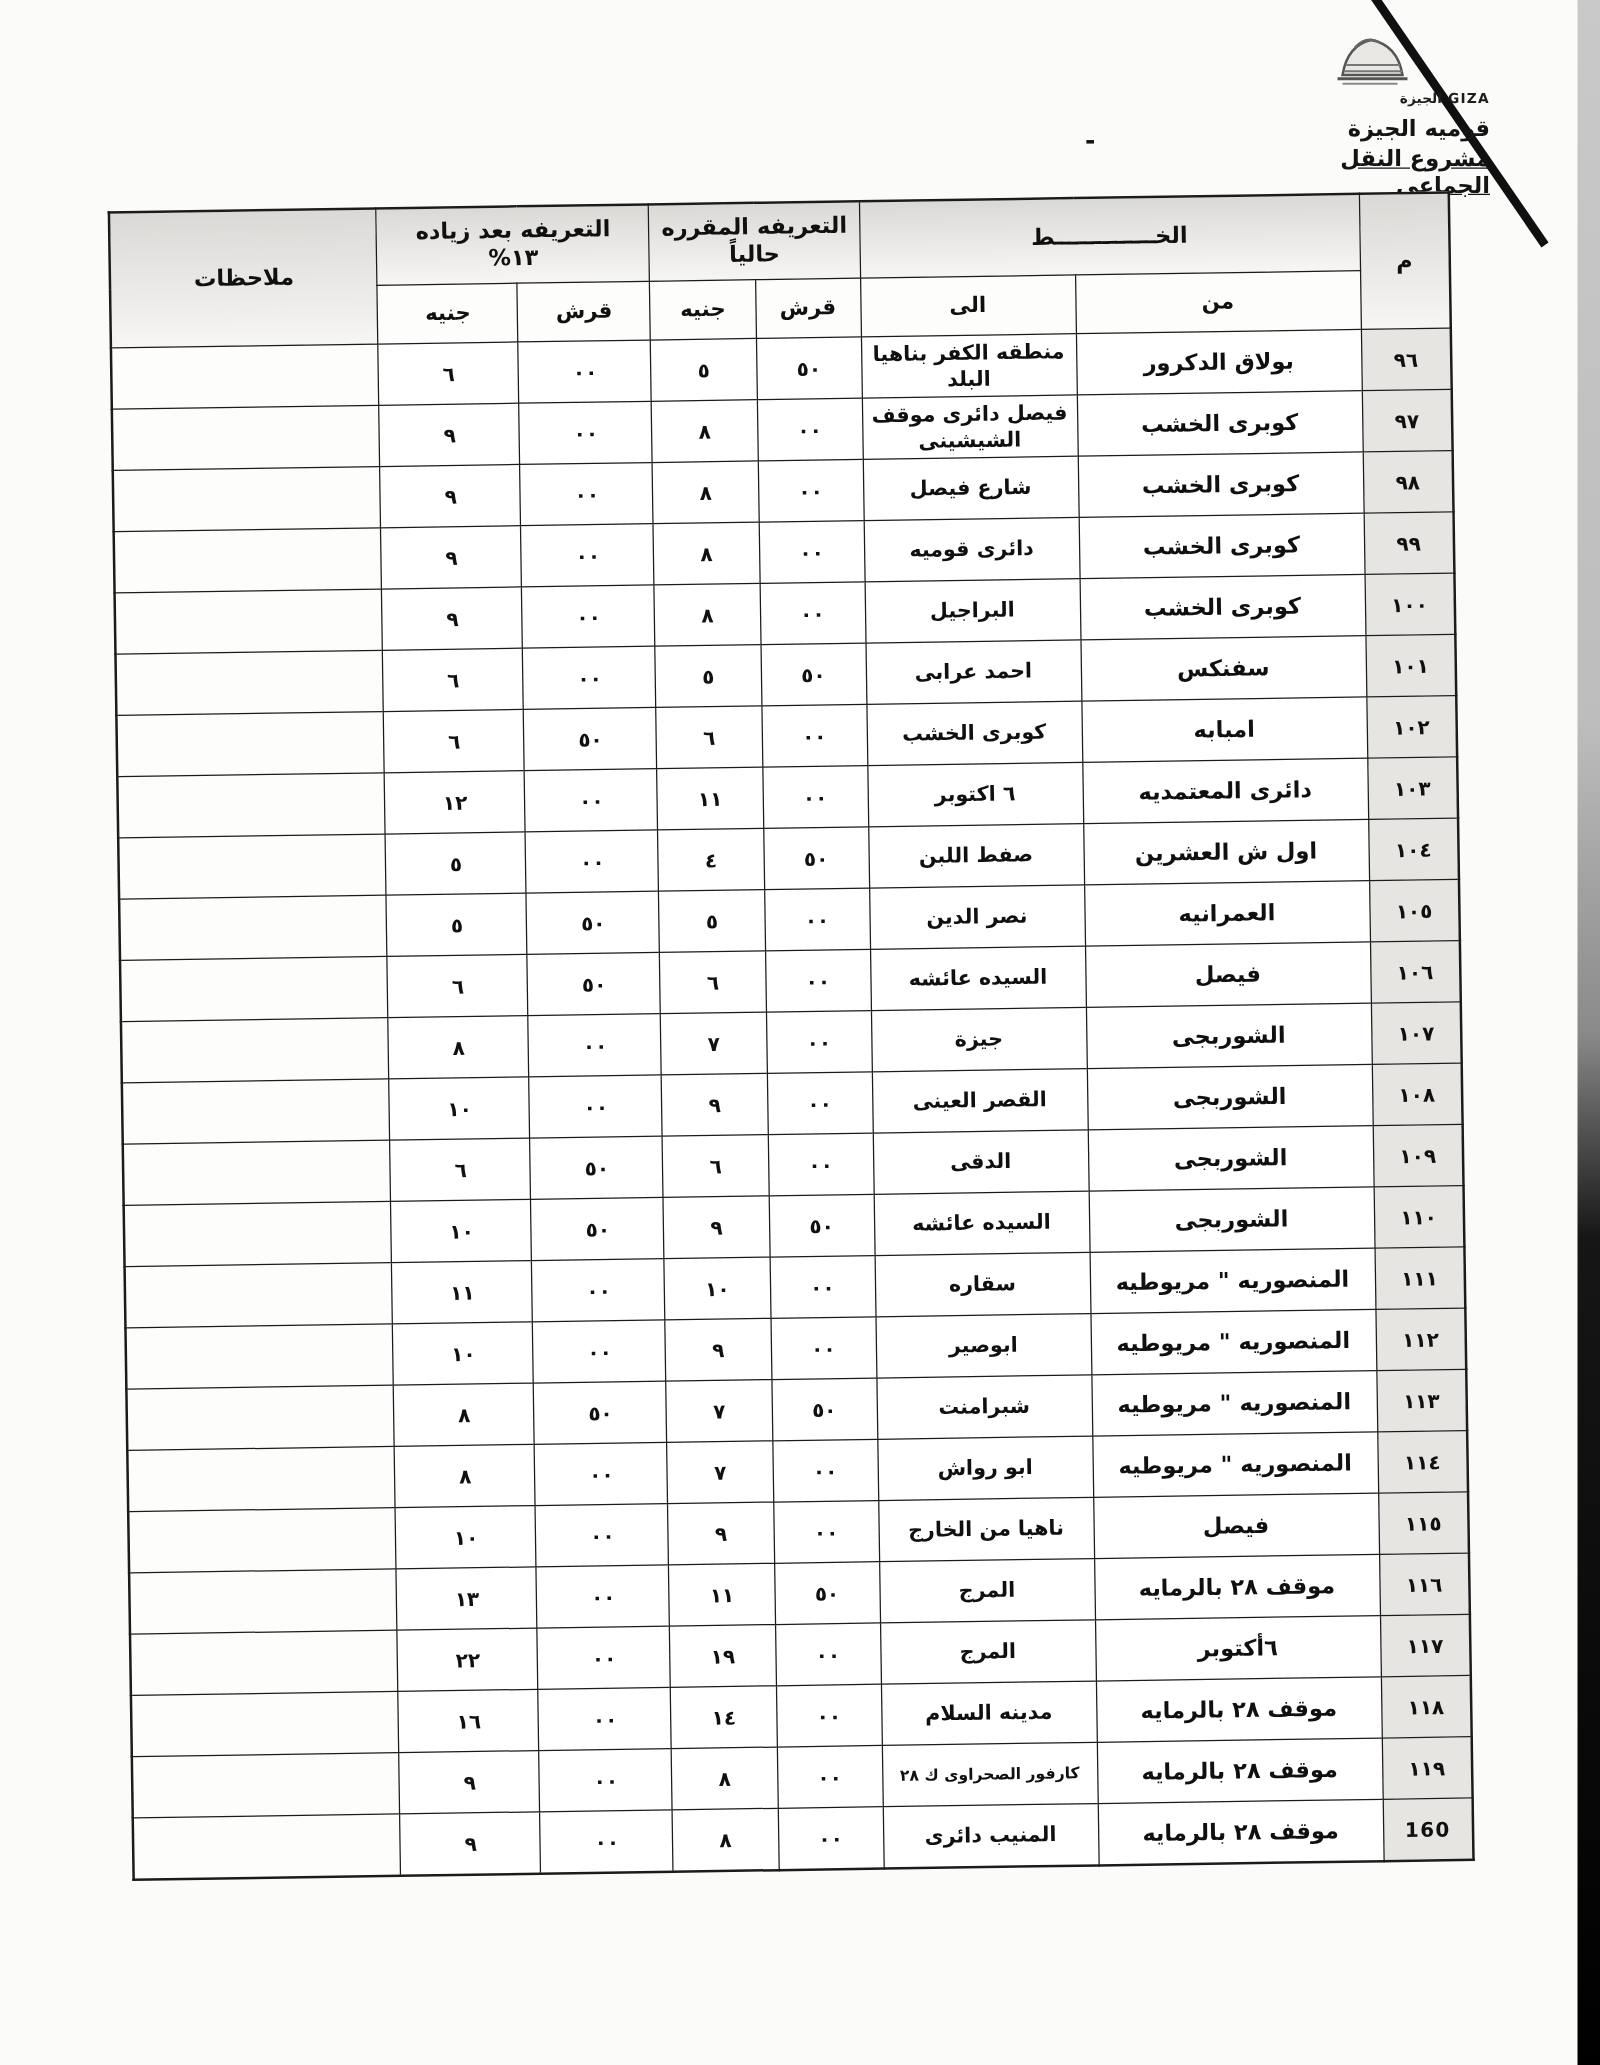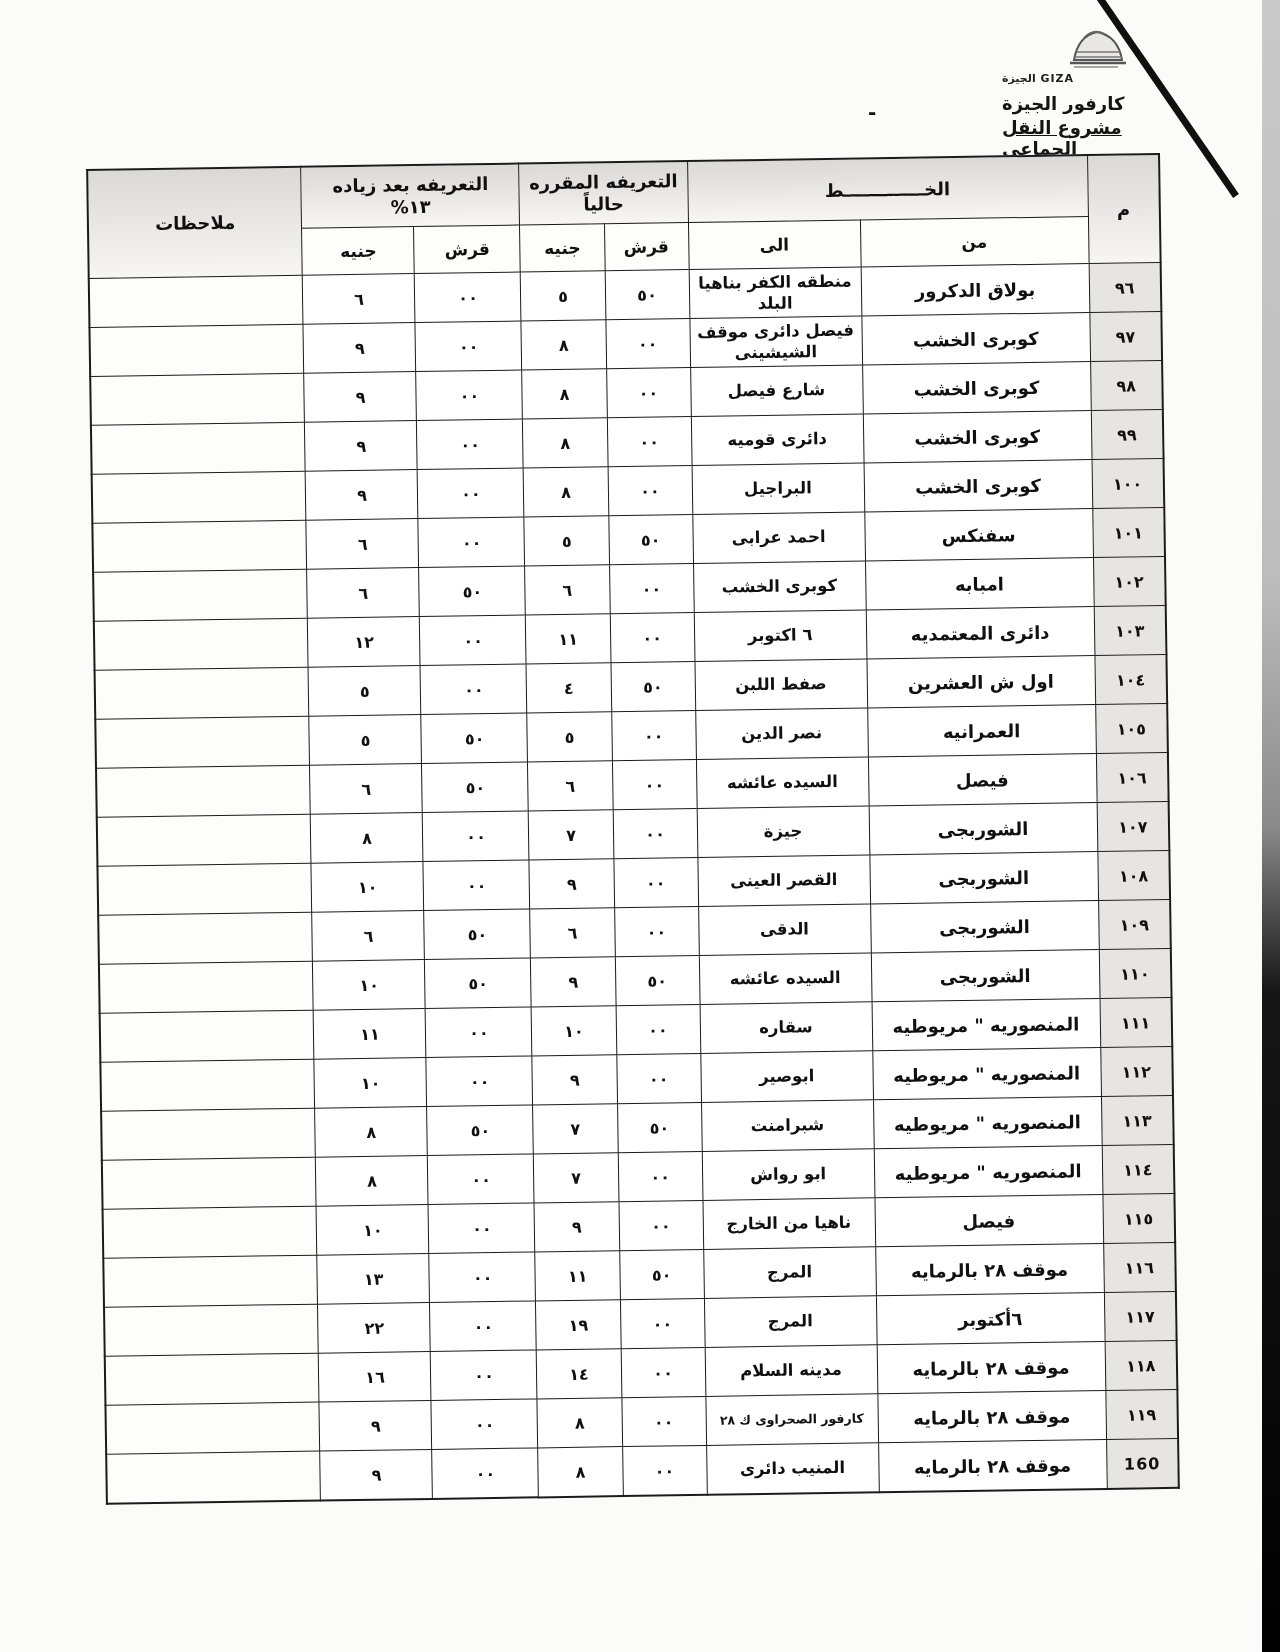--- a/index.html
+++ b/index.html
@@ -10,21 +10,21 @@
     direction:rtl;
   }
   
   .edge-strip{
     position:absolute;top:0;right:0;bottom:0;width:18px;
     background:linear-gradient(to bottom,#c9c9c9 0%,#bdbdbd 35%,#8a8a8a 50%,#161616 60%,#000 100%);
   }
   
   .corner-svg{position:absolute;left:1040px;top:0;width:240px;height:220px;}
   
-  .letterhead{position:absolute;top:22px;right:88px;width:190px;text-align:left;}
+  .letterhead{position:absolute;top:22px;right:88px;width:190px;text-align:right;}
   .logo-art{display:block;margin:0 auto;}
   .logo-caption{font-size:11px;font-weight:bold;letter-spacing:1px;color:#1d1d1d;margin-top:-2px;}
   .org-line1{font-size:18px;font-weight:bold;color:#141414;margin-top:8px;}
   .org-line2{font-size:18px;font-weight:bold;color:#141414;text-decoration:underline;margin-top:3px;}
   .top-dash{position:absolute;top:100px;left:868px;font-size:20px;font-weight:bold;color:#111;}
 
   
   .table-wrap{
     position:absolute;top:153px;right:120px;width:1072px;
     transform:rotate(-0.85deg);transform-origin:top right;
@@ -64,21 +64,21 @@
     <path d="M24 16 Q33 6 44 12" fill="none" stroke="#666" stroke-width="2"></path>
     <line x1="17" y1="30" x2="60" y2="30" stroke="#777" stroke-width="1.5"></line>
     <line x1="15" y1="35" x2="62" y2="35" stroke="#777" stroke-width="1.5"></line>
     <line x1="10" y1="41" x2="66" y2="41" stroke="#555" stroke-width="2.5"></line>
     <line x1="14" y1="45" x2="58" y2="45" stroke="#888" stroke-width="1.5"></line>
   </svg>
   <div class="logo-caption">
     <span>GIZA</span>
     <span>الجيزة</span>
   </div>
-  <div class="org-line1">كارفور الجيزة</div>
+  <div class="org-line1">قوميه الجيزة</div>
   <div class="org-line2">مشروع النقل الجماعى</div>
 </div>
 
 <div class="top-dash">-</div>
 
 <div class="table-wrap">
   <table>
     <colgroup>
       <col style="width:72px">
         <col style="width:228px">

